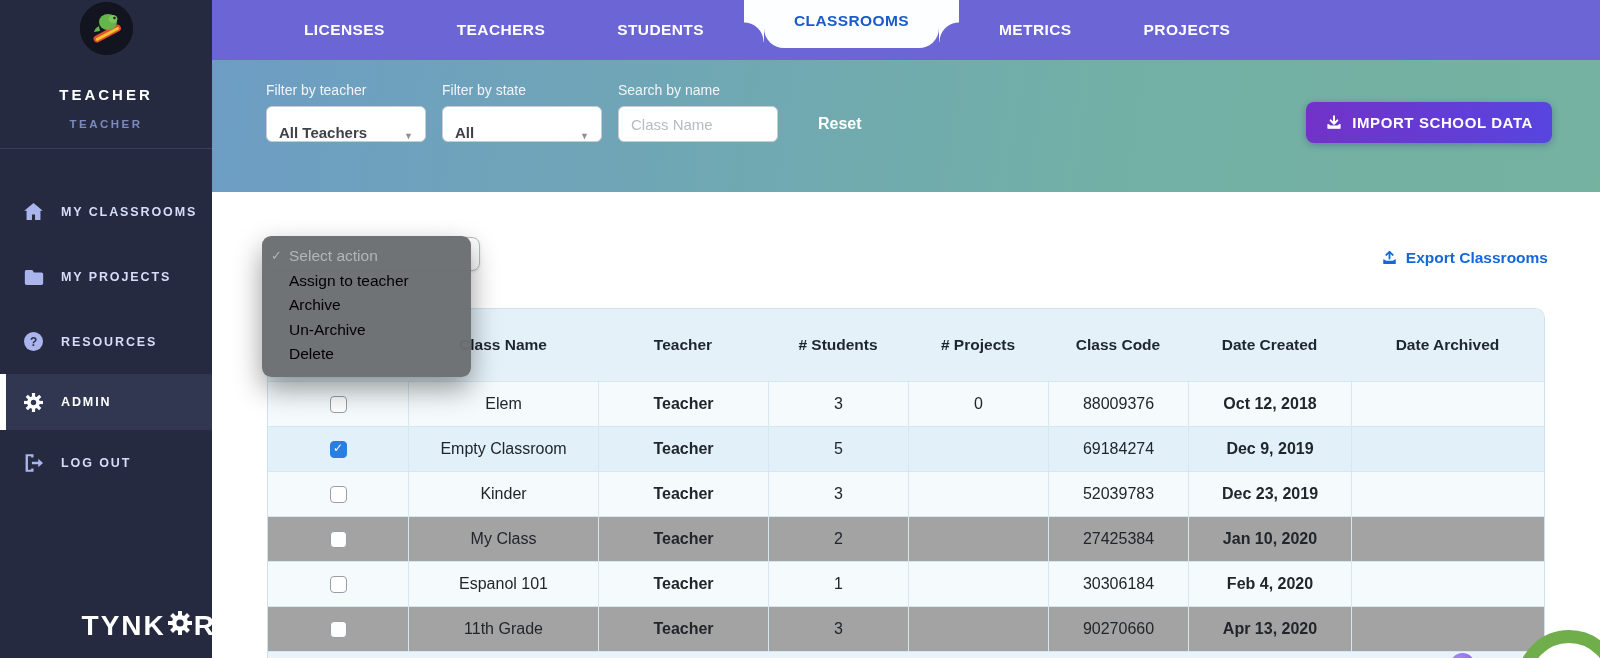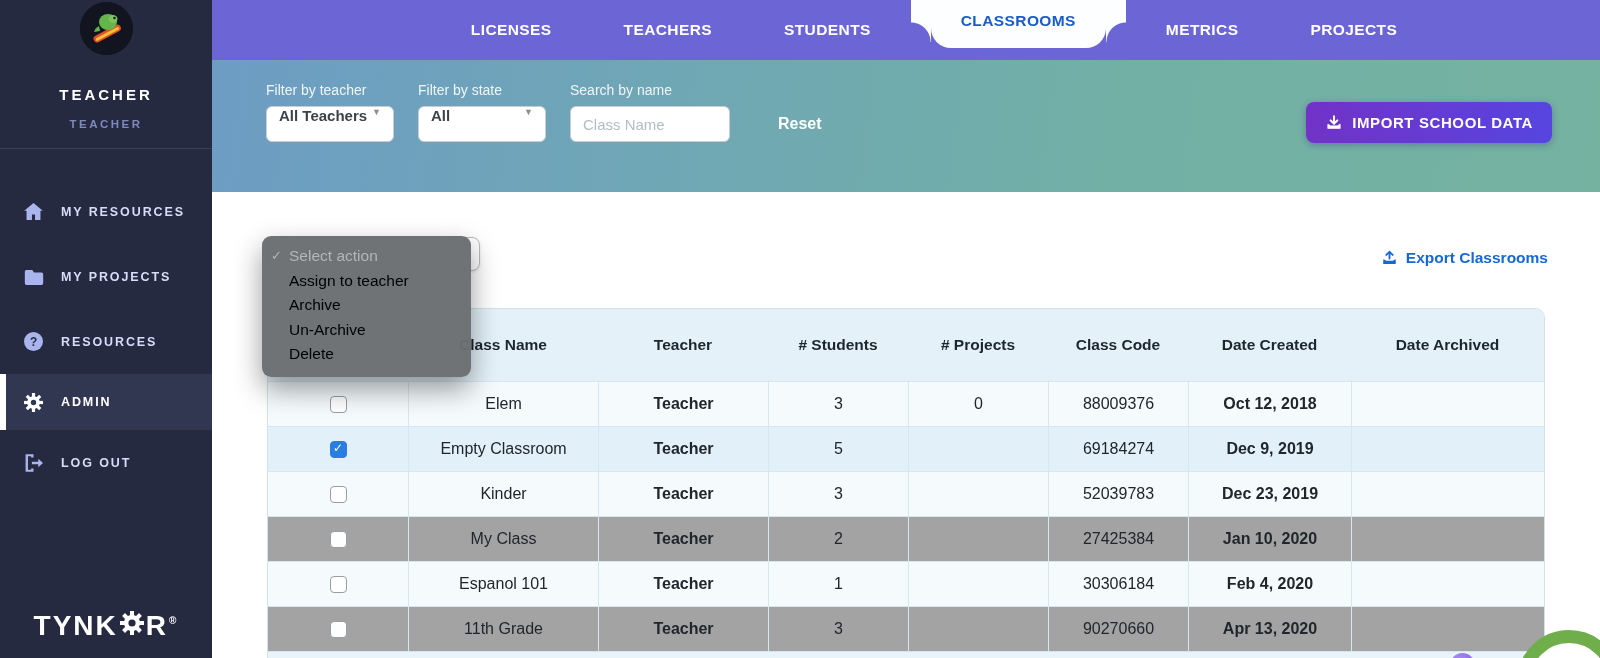--- a/index.html
+++ b/index.html
@@ -14,43 +14,43 @@
   .sidebar-divider { position:absolute; top:148px; left:0; width:100%; height:1px; background:#383e5e; }
   .nav { position:absolute; top:179px; left:0; width:100%; }
   .nav-item { height:65px; display:flex; align-items:center; padding-left:23px; gap:17px; cursor:pointer; position:relative; }
   .nav-item .nicon { width:21px; display:flex; justify-content:center; align-items:center; }
   .nav-item .nicon svg { fill:#a9b5ec; }
   .nav-item .nlabel { font-size:12.5px; font-weight:700; letter-spacing:1.9px; color:#d6ddf8; }
   .nav-item.active { background:#313751; height:56px; }
   .nav-item.active::before { content:""; position:absolute; left:0; top:0; width:6px; height:100%; background:#fff; }
   .nav-item.active .nicon svg { fill:#ffffff; }
   .nav-item.active .nlabel { color:#fff; }
-  .sidebar-logo { position:absolute; bottom:16px; width:100%; text-align:center; color:#fff; font-weight:700; font-size:28px; letter-spacing:2px; display:flex; align-items:center; justify-content:center; gap:1px; }
+  .sidebar-logo { position:absolute; bottom:16px; width:100%; text-align:center; color:#fff; font-weight:700; font-size:28px; letter-spacing:2px; display:flex; align-items:center; justify-content:center; gap:1px;margin-left:48px; }
   .sidebar-logo .reg { font-size:10px; vertical-align:top; margin-top:-12px; }
 
   
   .main { position:absolute; left:212px; top:0; right:0; height:658px; }
 
   
-  .topnav { position:absolute; top:0; left:0; right:0; height:60px; background:#6c65d6; display:flex; align-items:flex-start; padding-left:56px;justify-content:center; }
+  .topnav { position:absolute; top:0; left:0; right:0; height:60px; background:#6c65d6; display:flex; align-items:flex-start; padding-left:56px; }
   .tab { color:#fff; font-weight:700; font-size:15.5px; letter-spacing:.4px; padding:0 36px; line-height:60px; cursor:pointer; white-space:nowrap; }
   .tab.active { position:relative; height:48px; line-height:42px; background:#fcfeff; color:#1a5bc9; border-radius:0 0 20px 20px; margin:0 24px; padding:0 30px; }
   .tab.active::before { content:""; position:absolute; left:-20px; top:0; width:20px; height:42px;
       background:radial-gradient(circle 20px at 0 100%, rgba(0,0,0,0) 19px, #fcfeff 20px); }
   .tab.active::after { content:""; position:absolute; right:-20px; top:0; width:20px; height:42px;
       background:radial-gradient(circle 20px at 100% 100%, rgba(0,0,0,0) 19px, #fcfeff 20px); }
 
   
   .filterbar { position:absolute; top:60px; left:0; right:0; height:132px;
       background:linear-gradient(98deg,#6d9dc4 0%,#72b0a6 65%,#75b2a0 100%); }
-  .filters { position:absolute; left:54px; top:22px; display:flex; gap:24px; }
+  .filters { position:absolute; left:54px; top:22px; display:flex; gap:16px; }
   .field { display:flex; flex-direction:column; }
   .flabel { color:#f0f5f9; font-size:14px; margin-bottom:8px; font-weight:400; }
-  .selectbox { width:128px; height:36px; background:#fff; border:1px solid #c9cdd1; border-radius:6px;
-      display:flex; align-items:flex-start; justify-content:space-between; padding:0 12px; font-size:15px; font-weight:600; color:#3d4248; cursor:pointer; }
+  .selectbox { width:160px; height:36px; background:#fff; border:1px solid #c9cdd1; border-radius:6px;
+      display:flex; align-items:flex-end; justify-content:space-between; padding:0 12px; font-size:15px; font-weight:600; color:#3d4248; cursor:pointer; }
   .caret { color:#8a8f94; font-size:9px; }
   .searchbox { width:160px; height:36px; background:#fff; border:1px solid #c9cdd1; border-radius:6px; padding:0 12px; font-size:15px; color:#333; outline:none; font-family:inherit; }
   .searchbox::placeholder { color:#b3bcc3; }
   .reset-link { color:#fff; font-size:16px; font-weight:700; align-self:flex-end; line-height:36px; margin-left:24px; cursor:pointer; }
   .import-btn { position:absolute; right:48px; top:42px; height:41px; padding:0 19px; border:none; border-radius:8px;
       background:linear-gradient(95deg,#7232c7,#5745e0); color:#fff; font-weight:700; font-size:15px; letter-spacing:.6px;
       display:flex; align-items:center; gap:9px; cursor:pointer; font-family:inherit; box-shadow:0 2px 7px rgba(40,20,120,.3); }
 
   
   .content { position:absolute; top:192px; left:0; right:0; bottom:0; background:#fff; }
@@ -111,21 +111,21 @@
   <div class="user-role">TEACHER</div>
   <div class="sidebar-divider"></div>
 
   <nav class="nav">
     <div class="nav-item">
       <span class="nicon">
         <svg width="19" height="17" viewBox="0 0 24 22">
             <path d="M12 0 L0 10 h3 v12 h7 v-7 h4 v7 h7 V10 h3 Z"></path>
           </svg>
       </span>
-      <span class="nlabel">MY RESOURCES</span>
+      <span class="nlabel">MY CLASSROOMS</span>
     </div>
     <div class="nav-item">
       <span class="nicon">
         <svg width="20" height="16" viewBox="0 0 24 19">
             <path d="M1 3 q0-2 2-2 h7 l2 3 h9 q2 0 2 2 v11 q0 2 -2 2 H3 q-2 0 -2-2 Z"></path>
           </svg>
       </span>
       <span class="nlabel">MY PROJECTS</span>
     </div>
     <div class="nav-item">

